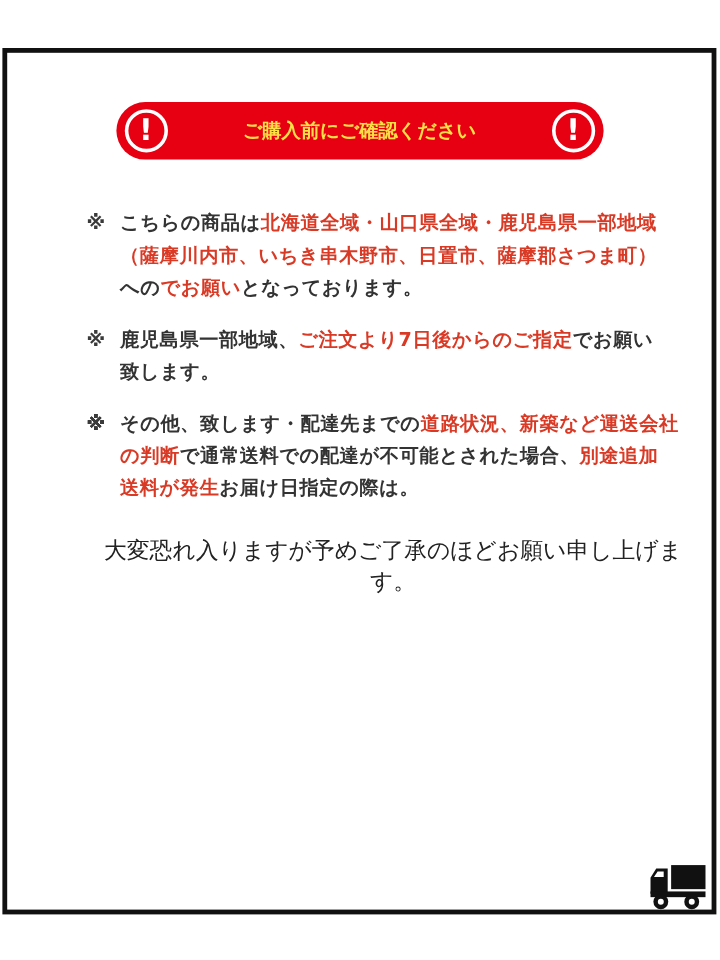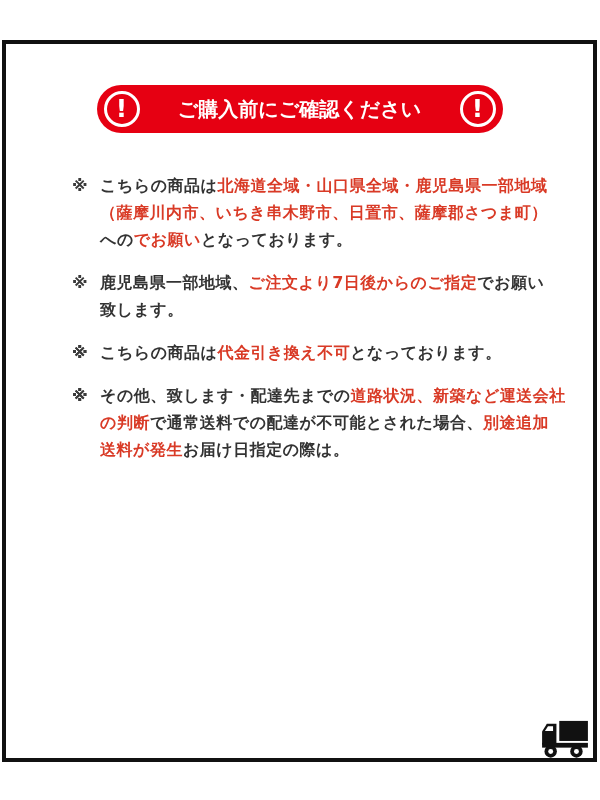--- a/index.html
+++ b/index.html
@@ -12,21 +12,21 @@
   .frame { position:absolute; left:2px; top:40px; width:595px; height:722px;
            border:4px solid var(--frame); background:#fff; }
 
   
   .banner { margin:41px auto 0; width:406px; height:48px; background:var(--accent);
             border-radius:24px; display:flex; align-items:center;
             justify-content:space-between; padding:0 7px; }
   .alert-circle { width:36px; height:36px; border-radius:50%; background:var(--accent);
                   border:3px solid #fff; color:#fff; font-weight:bold; font-size:25px;
                   line-height:30px; text-align:center; flex:0 0 auto; }
-  .banner-title { color:#ffffff; font-weight:bold; font-size:20px; letter-spacing:0px;
+  .banner-title { color:#fde047; font-weight:bold; font-size:16px; letter-spacing:0px;
                   white-space:nowrap; }
 
   
   .notices { padding:39px 10px 0 66px; }
   .notice { position:relative; padding-left:28px; margin-bottom:16px;
             font-size:16px; line-height:27px; letter-spacing:0.5px;
             font-weight:600; color:var(--ink); }
   .notice .marker { position:absolute; left:0; top:0; color:#3a3a3a; }
   .notice-text { white-space:pre-wrap; }
   .notice-text .red { color:var(--red); }
@@ -59,31 +59,31 @@
       <div class="notice">
         <span class="marker">※</span>
         <span class="notice-text"><span>鹿児島県一部地域、</span><span class="red">ご注文より7日後からのご指定</span><span>でお願い
 致します。</span></span>
       </div>
       <div class="notice">
         <span class="marker">※</span>
       </div>
       <div class="notice">
         <span class="marker">※</span>
-        <span class="notice-text"><span>こちらの商品は</span><span class="red">代金引き換え不可</span><span>となっております。</span></span>
       </div>
       <div class="notice">
         <span class="marker">※</span>
       </div>
       <div class="notice">
         <span class="marker">※</span>
         <span class="notice-text"><span>その他、致します・配達先までの</span><span class="red">道路状況、新築など運送会社
 の判断</span><span>で通常送料での配達が不可能とされた場合、</span><span class="red">別途追加
 送料が発生</span><span>お届け日指定の際は。</span></span>
       </div>
+      <div class="footer-note">大変恐れ入りますが予めご了承のほどお願い申し上げます。</div>
     </div>
   </div>
 
   <svg class="truck" width="50" height="42" viewBox="0 0 52 44" aria-hidden="true">
     <rect x="20" y="2" width="30" height="21" fill="#111"></rect>
     <path d="M2,27 L2,13 L7,5 L17,5 L17,27 Z" fill="#111"></path>
     <path d="M5,12.5 L8.2,7.5 L13.5,7.5 L13.5,12.5 Z" fill="#fff"></path>
     <rect x="2" y="25" width="48" height="5" fill="#111"></rect>
     <circle cx="11" cy="34" r="6.5" fill="#111"></circle>
     <circle cx="11" cy="34" r="2.6" fill="#fff"></circle>

